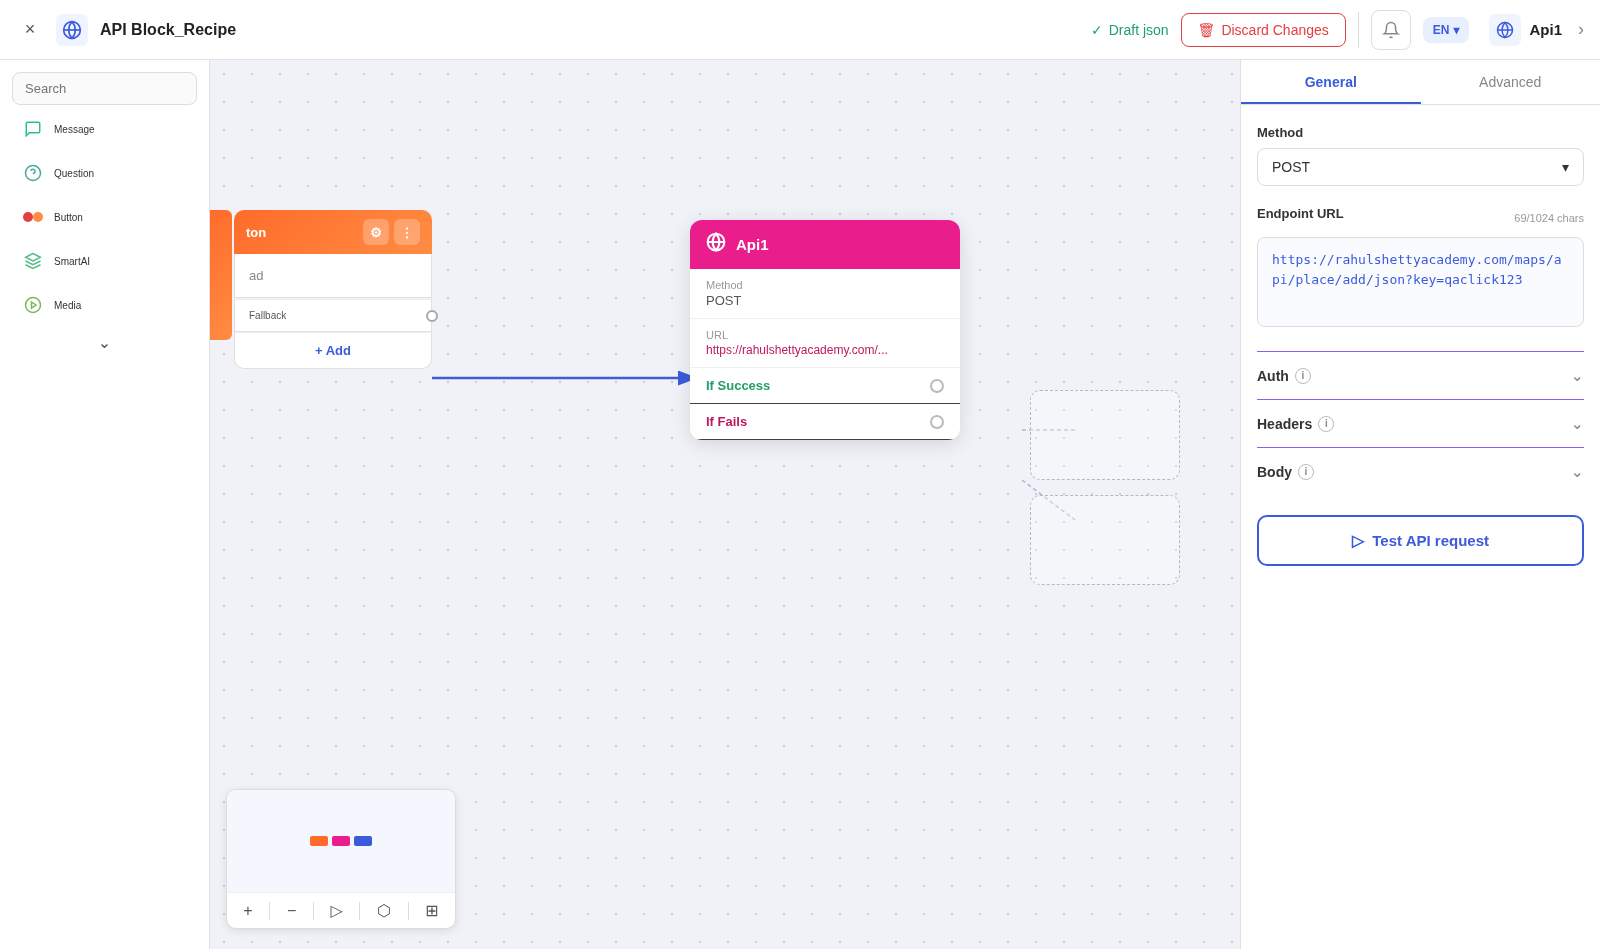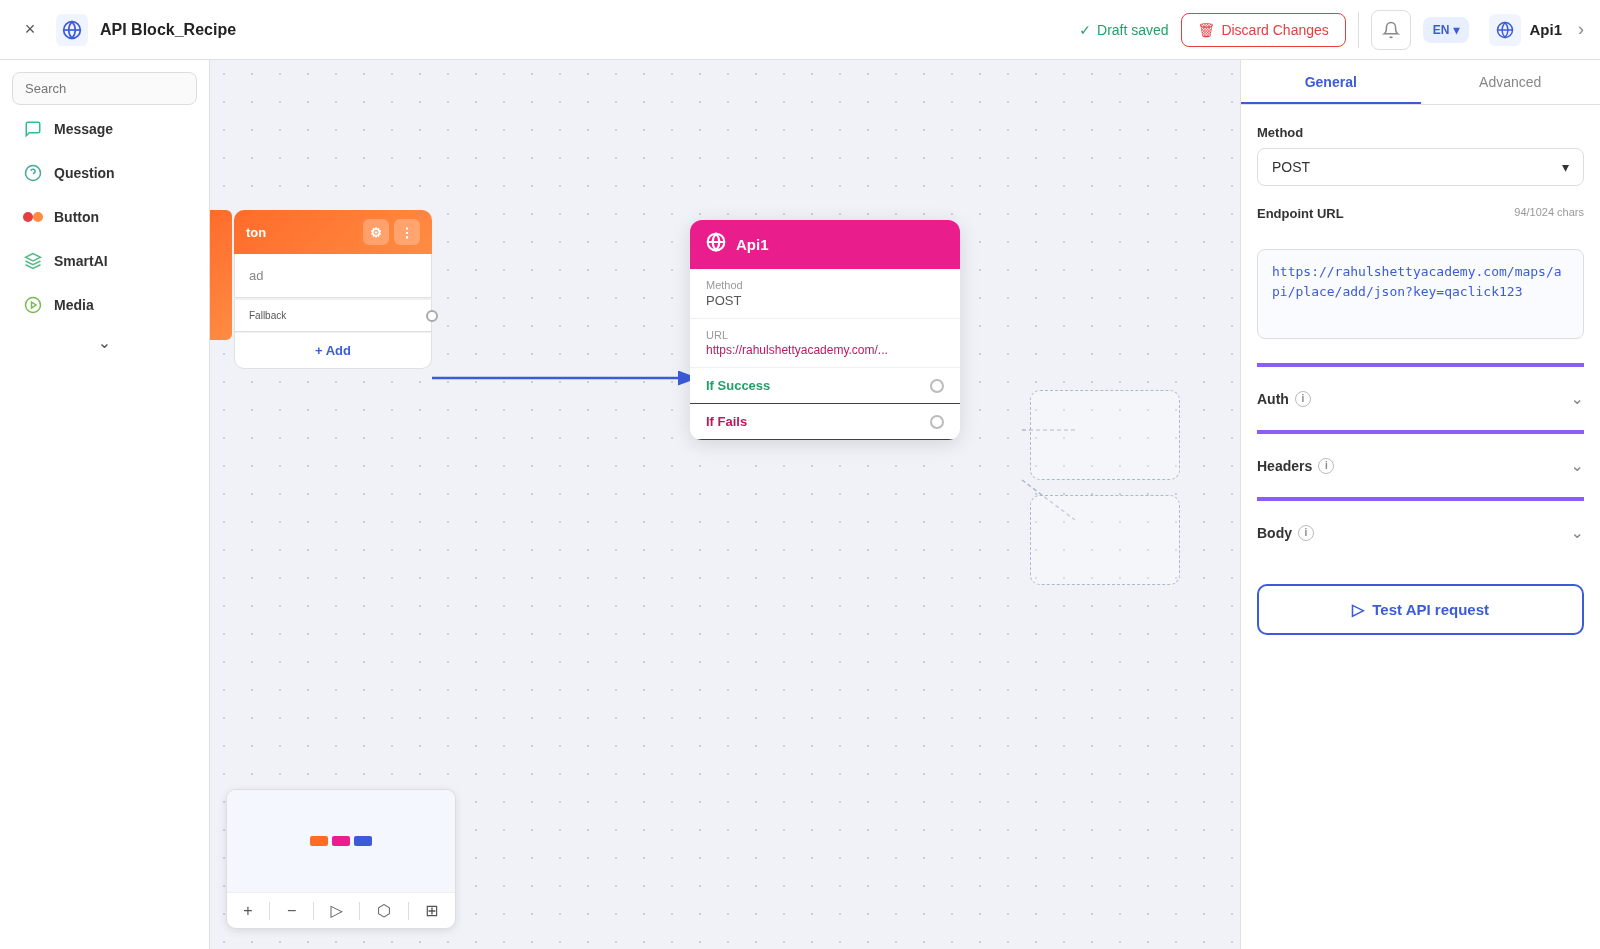--- a/index.html
+++ b/index.html
@@ -34,21 +34,21 @@
       position: relative; z-index: 50;
     }
     .search-box {
       width: 100%; border: 1px solid #ddd; border-radius: 8px;
       padding: 8px 12px; font-size: 13px; color: #555; outline: none;
       background: #fafafa;
     }
     .sidebar-item {
       display: flex; align-items: center; gap: 10px;
       padding: 9px 10px; border-radius: 8px; cursor: pointer;
-      font-size: 14px; color: #333; font-weight: 700;
+      font-size: 10px; color: #333; font-weight: 400;
     }
     .sidebar-icon { width: 22px; height: 22px; display: flex; align-items: center; justify-content: center; flex-shrink: 0; }
     .sidebar-chevron { display: flex; align-items: center; justify-content: center; width: 100%; padding: 4px 0; cursor: pointer; color: #555; }
 
     
     .canvas {
       flex: 1; background: #f0f2f8; position: relative; overflow: hidden;
     }
     .canvas-bg {
       position: absolute; inset: 0;
@@ -131,38 +131,38 @@
       flex: 1; padding: 14px 0; text-align: center; font-size: 14px;
       font-weight: 500; color: #888; cursor: pointer; position: relative;
     }
     .right-tab.active { color: #3b5bdb; font-weight: 600; }
     .right-tab.active::after {
       content: ''; position: absolute; bottom: 0; left: 0; right: 0;
       height: 2px; background: #3b5bdb;
     }
     .right-panel-content { flex: 1; padding: 20px 16px; overflow-y: auto; }
     .field-label { font-size: 13px; font-weight: 600; color: #333; margin-bottom: 8px; }
-    .field-label-row { display: flex; justify-content: space-between; margin-bottom: 20px; }
+    .field-label-row { display: flex; align-items: center; justify-content: space-between; margin-bottom: 8px; }
     .field-chars { font-size: 11px; color: #999; }
     .select-field {
       width: 100%; border: 1px solid #ddd; border-radius: 8px;
       padding: 10px 14px; font-size: 14px; color: #333;
       background: #fff; cursor: pointer;
       display: flex; align-items: center; justify-content: space-between;
       margin-bottom: 20px;
     }
     .url-textarea {
       width: 100%; border: 1px solid #ddd; border-radius: 8px;
       padding: 12px 14px; font-size: 13px; color: #3b5bdb;
       background: #fafbff; resize: none; height: 90px;
       line-height: 1.5; outline: none; margin-bottom: 20px;
     }
     .collapsible-row {
       display: flex; align-items: center; justify-content: space-between;
-      padding: 22px 0; border-top: 4px solid #8b5cf6; cursor: pointer;
+      padding: 14px 0; border-top: 1px solid #8b5cf6; cursor: pointer;
     }
     .collapsible-label { font-size: 14px; font-weight: 600; color: #333; display: flex; align-items: center; gap: 6px; }
     .info-icon { width: 16px; height: 16px; border-radius: 50%; border: 1px solid #bbb; display: inline-flex; align-items: center; justify-content: center; font-size: 10px; color: #888; }
     .collapsible-chevron { color: #888; font-size: 16px; }
     .test-btn {
       width: 100%; border: 2px solid #3b5bdb; border-radius: 10px;
       background: #fff; color: #3b5bdb; font-size: 15px; font-weight: 600;
       padding: 14px; cursor: pointer; display: flex; align-items: center; justify-content: center; gap: 8px;
       margin-top: 20px;
     }
@@ -176,21 +176,21 @@
   <div class="topbar-globe">
     <svg width="20" height="20" viewBox="0 0 24 24" fill="none" stroke="#3b5bdb" stroke-width="2">
       <circle cx="12" cy="12" r="10"></circle>
         <line x1="2" y1="12" x2="22" y2="12"></line>
         <path d="M12 2a15.3 15.3 0 0 1 4 10 15.3 15.3 0 0 1-4 10 15.3 15.3 0 0 1-4-10 15.3 15.3 0 0 1 4-10z"></path>
     </svg>
   </div>
   <div class="topbar-title">API Block_Recipe</div>
   <div class="topbar-draft">
     <span>✓</span>
-    <span>Draft saved</span>
+    <span>Draft json</span>
   </div>
   <button class="topbar-discard">
     <span>🗑</span>
     <span>Discard Changes</span>
   </button>
   <div class="topbar-divider"></div>
   <div class="topbar-bell">
     <svg width="18" height="18" viewBox="0 0 24 24" fill="none" stroke="#888" stroke-width="2">
       <path d="M18 8A6 6 0 0 0 6 8c0 7-3 9-3 9h18s-3-2-3-9"></path>
         <path d="M13.73 21a2 2 0 0 1-3.46 0"></path>
@@ -380,21 +380,21 @@
         <div class="field-label">Method</div>
         <div class="select-field">
           <span>POST</span>
           <span>▾</span>
         </div>
       </div>
 
       <div>
         <div class="field-label-row">
           <div class="field-label">Endpoint URL</div>
-          <div class="field-chars">94/1024 chars</div>
+          <div class="field-chars">69/1024 chars</div>
         </div>
         <textarea class="url-textarea" style="">https://rahulshettyacademy.com/maps/api/place/add/json?key=qaclick123</textarea>
       </div>
 
       <div class="collapsible-row">
         <div class="collapsible-label">
           <span>Auth</span>
           <span class="info-icon">i</span>
         </div>
         <span class="collapsible-chevron">⌄</span>

